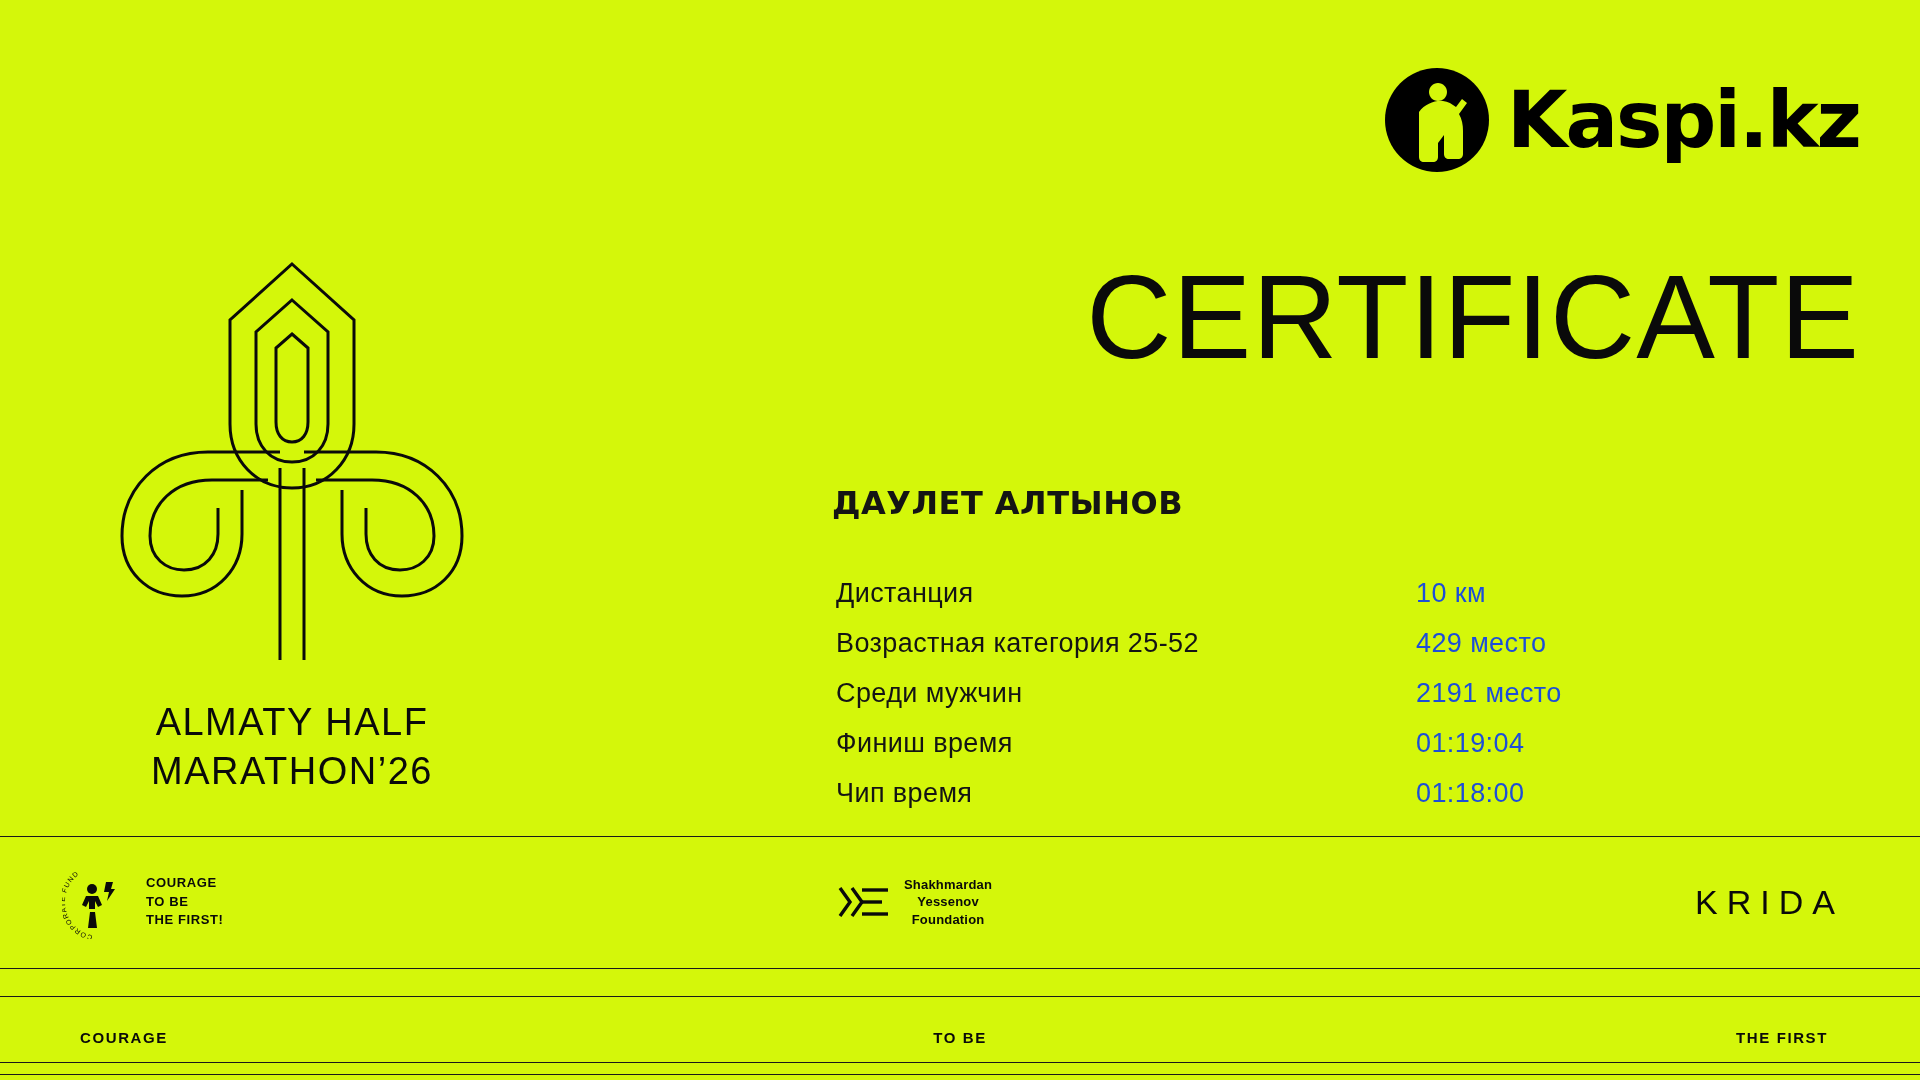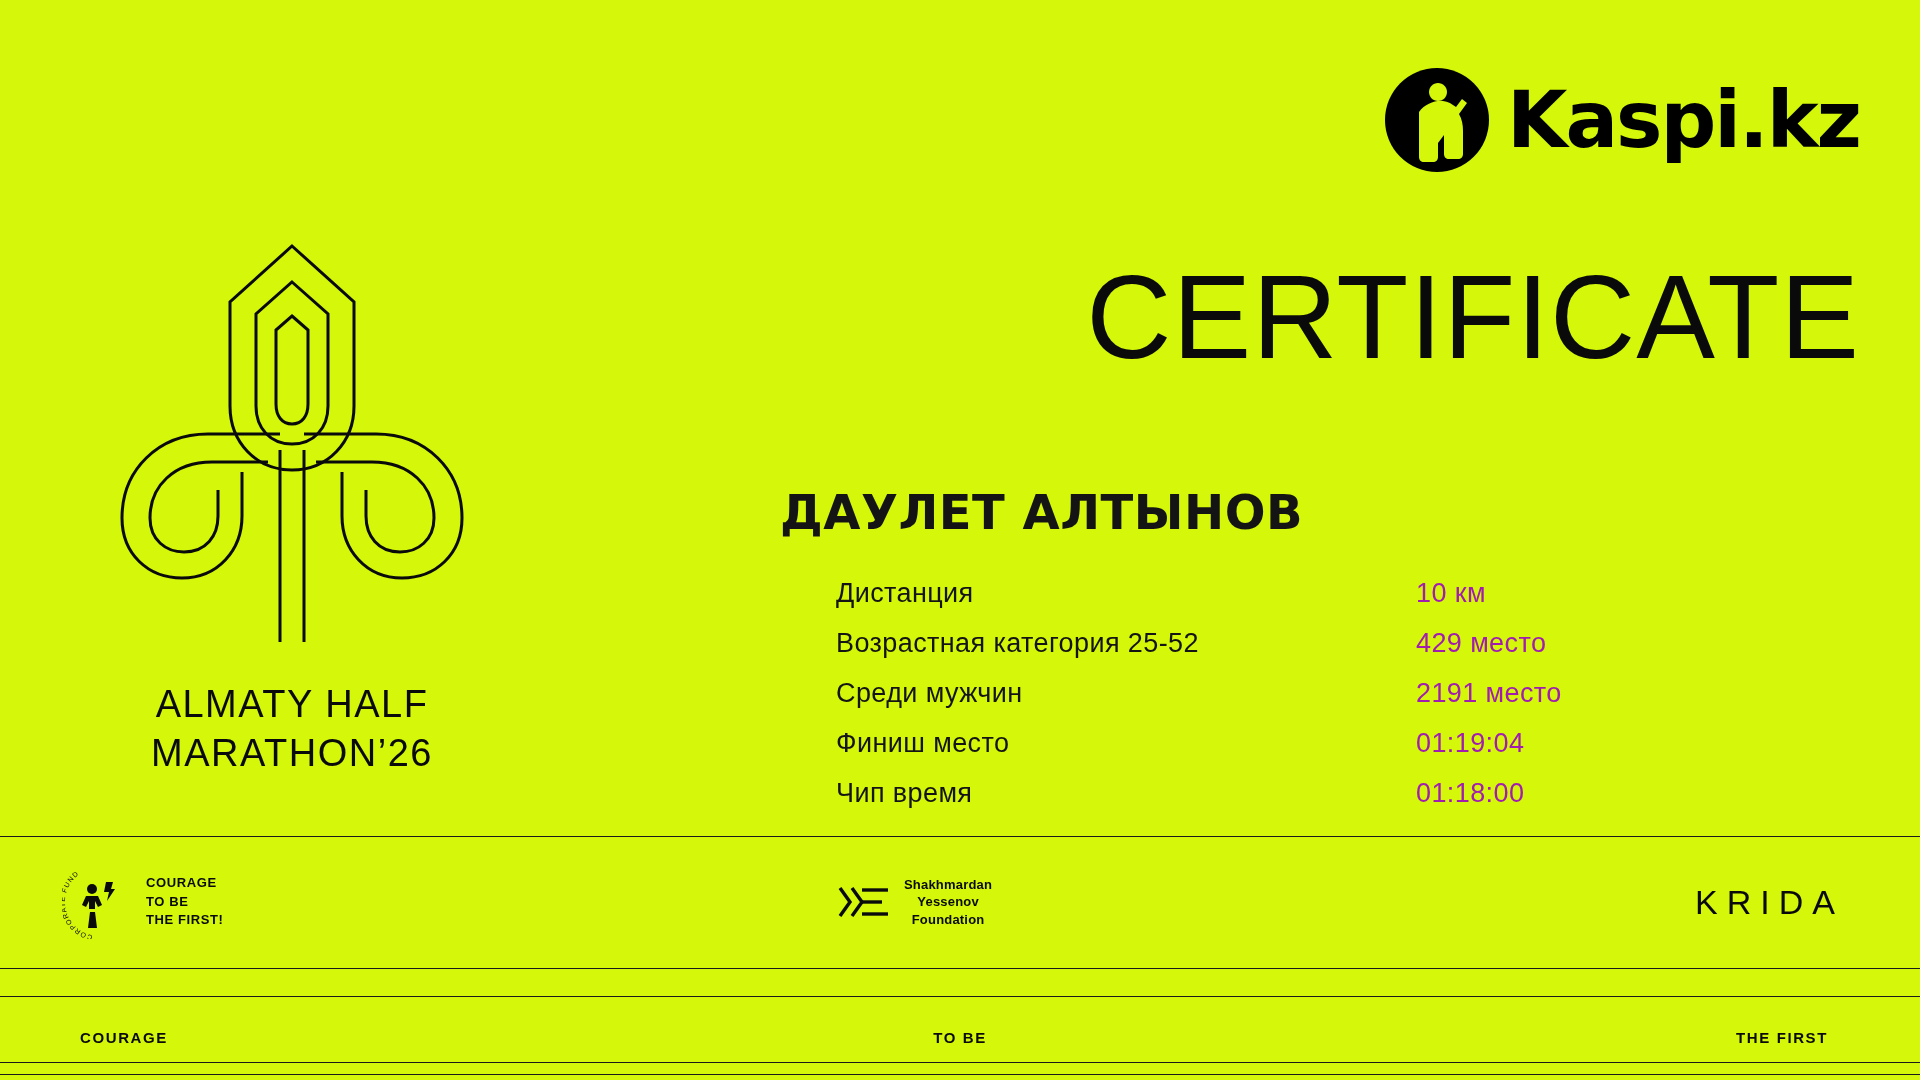--- a/index.html
+++ b/index.html
@@ -57,24 +57,24 @@
     letter-spacing: 1px;
     color: #0a0a0a;
     line-height: 1;
     white-space: nowrap;
   }
 
   
   .athlete-name {
     position: absolute;
     top: 484px;
-    left: 780px;
+    left: 832px;
     font-family: "DejaVu Sans", sans-serif;
     font-weight: 700;
-    font-size: 48px;
+    font-size: 32px;
     letter-spacing: 0.5px;
     color: #141414;
     white-space: nowrap;
   }
 
   
   .results {
     position: absolute;
     top: 578px;
     left: 820px;
@@ -89,28 +89,28 @@
     width: 580px;
     font-size: 27px;
     letter-spacing: 0.4px;
     color: #141414;
     white-space: nowrap;
     margin-left: 16px;
   }
   .result-value {
     font-size: 27px;
     letter-spacing: 0.4px;
-    color: #a21caf;
+    color: #1d4ed8;
     white-space: nowrap;
   }
 
   
   .emblem {
     position: absolute;
-    top: 238px;
+    top: 256px;
     left: 62px;
     width: 460px;
     text-align: center;
   }
   .emblem-mark {
     width: 380px;
     height: 420px;
     display: block;
     margin: 0 auto;
   }
@@ -238,21 +238,21 @@
     </div>
     <div class="result-row">
       <div class="result-label">Возрастная категория 25-52</div>
       <div class="result-value">429 место</div>
     </div>
     <div class="result-row">
       <div class="result-label">Среди мужчин</div>
       <div class="result-value">2191 место</div>
     </div>
     <div class="result-row">
-      <div class="result-label">Финиш место</div>
+      <div class="result-label">Финиш время</div>
       <div class="result-value">01:19:04</div>
     </div>
     <div class="result-row">
       <div class="result-label">Чип время</div>
       <div class="result-value">01:18:00</div>
     </div>
   </div>
 
   <div class="emblem">
     <svg class="emblem-mark" viewBox="0 0 380 420" aria-hidden="true">

